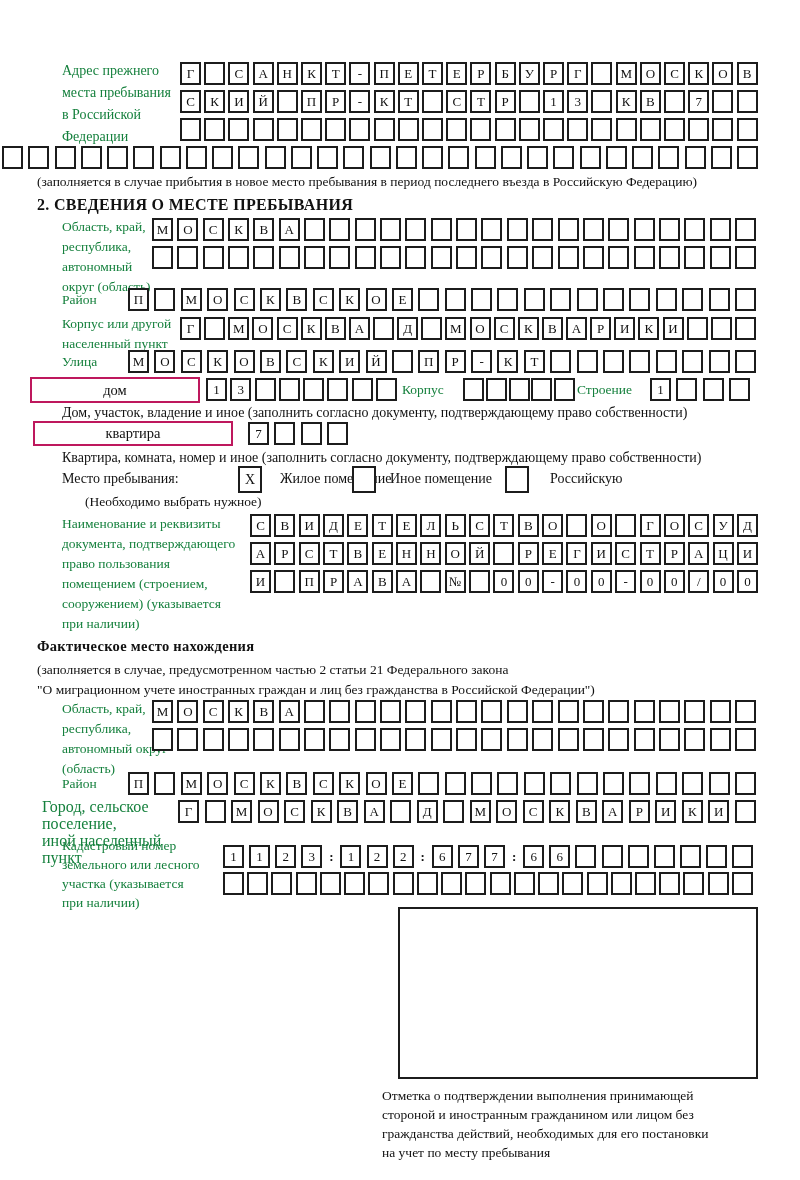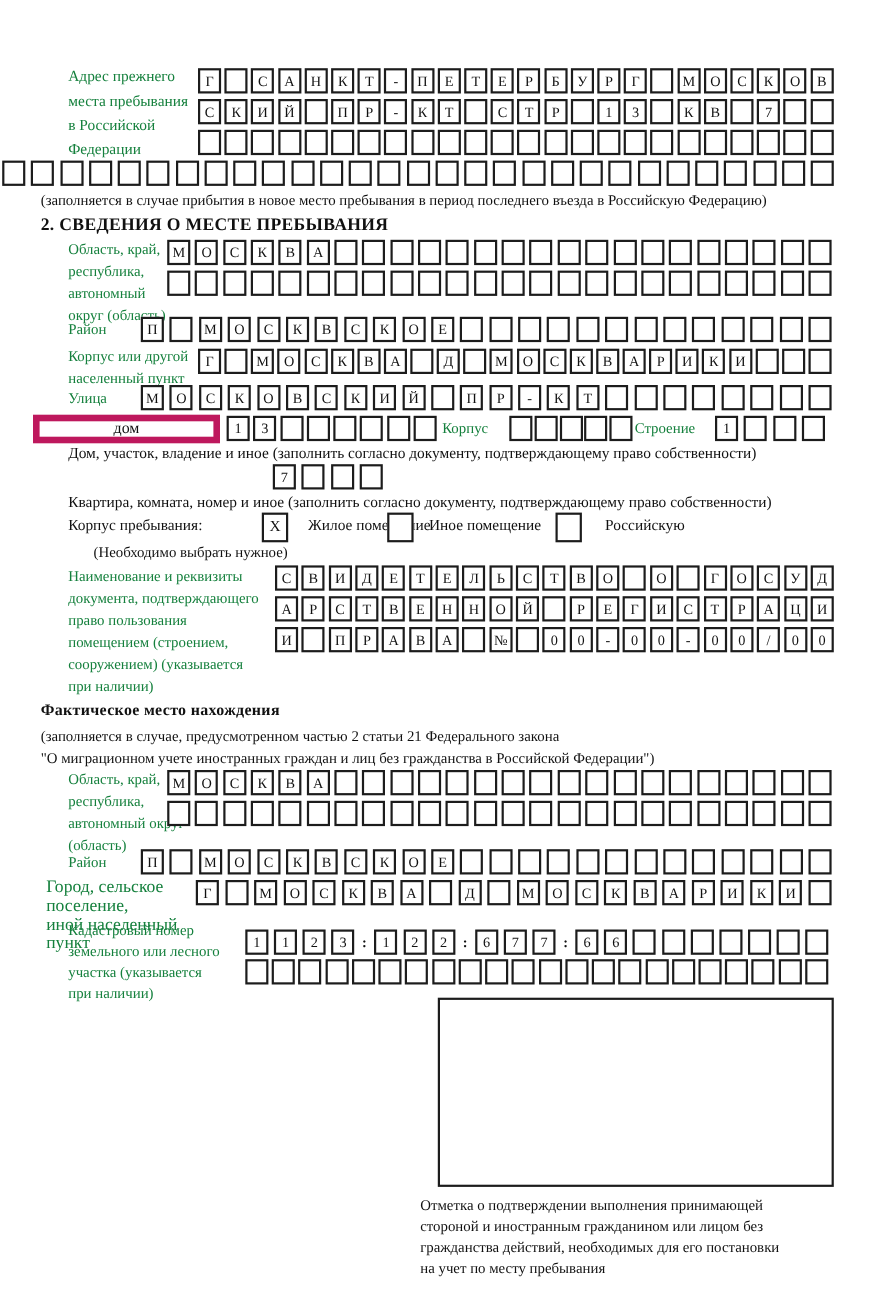--- a/index.html
+++ b/index.html
@@ -20,21 +20,21 @@
   .cellrow .cell {
     width:21px; height:23px; border:2px solid #1c1c1c; flex:0 0 auto;
     display:flex; align-items:center; justify-content:center;
     font-size:13px; line-height:1; background:#fff;
   }
   .cellrow .colon {
     width:8px; height:23px; flex:0 0 auto; display:flex; align-items:center;
     justify-content:center; font-size:13px; font-weight:bold;
   }
   .wbox {
-    border:6px solid #be185d; display:flex; align-items:center; justify-content:center;
+    border:2px solid #be185d; display:flex; align-items:center; justify-content:center;
     font-size:14.5px; background:#fff;
   }
   .chk {
     width:24px; height:27px; border:2px solid #1c1c1c; display:flex;
     align-items:center; justify-content:center; font-size:14px; background:#fff;
   }
   .opt-label { font-size:14px; }
   .stamp-box { border:2px solid #1c1c1c; background:#fff; }
   .caption { font-size:13.5px; line-height:19px; white-space:pre-line; }
   .legal { font-size:13.5px; line-height:20px; white-space:pre-line; }
@@ -327,29 +327,32 @@
     </div>
   <div class="abs lbl" style="top:380px; left:577px;">Строение</div>
   <div class="abs cellrow" style="top:378px; left:650px; width:100px;">
       <div class="cell">1</div>
       <div class="cell"></div>
       <div class="cell"></div>
       <div class="cell"></div>
     </div>
   <div class="abs note" style="top:405px; left:62px; width:720px;">Дом, участок, владение и иное (заполнить согласно документу, подтверждающему право собственности)</div>
 
+  <div class="abs wbox" style="top:421px; left:33px; width:200px; height:25px;">
+    <span>квартира</span>
+  </div>
   <div class="abs cellrow" style="top:422px; left:248px; width:100px;">
       <div class="cell">7</div>
       <div class="cell"></div>
       <div class="cell"></div>
       <div class="cell"></div>
     </div>
   <div class="abs note" style="top:450px; left:62px; width:720px;">Квартира, комната, номер и иное (заполнить согласно документу, подтверждающему право собственности)</div>
 
-  <div class="abs opt-label" style="top:471px; left:62px;">Корпус пребывания:</div>
+  <div class="abs opt-label" style="top:471px; left:62px;">Место пребывания:</div>
   <div class="abs chk" style="top:466px; left:238px;">
     <span>X</span>
   </div>
   <div class="abs opt-label" style="top:471px; left:280px;">Жилое помещение</div>
   <div class="abs chk" style="top:466px; left:352px;">
     <span></span>
   </div>
   <div class="abs opt-label" style="top:471px; left:390px;">Иное помещение</div>
   <div class="abs chk" style="top:466px; left:505px;">
     <span></span>

